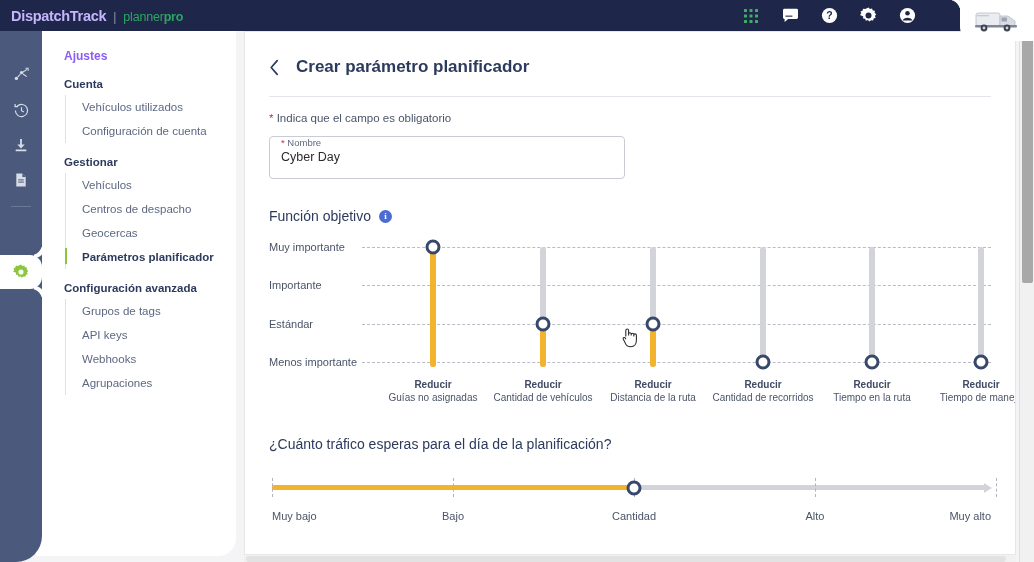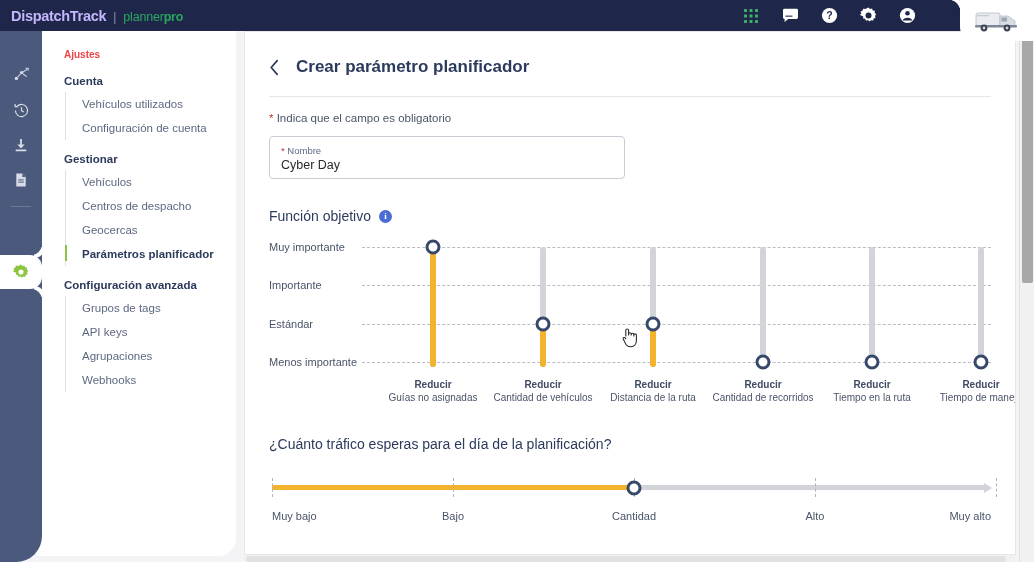--- a/index.html
+++ b/index.html
@@ -88,21 +88,21 @@
   
   .sidebar {
     position: absolute; left: 36px; top: 31px; width: 200px; height: 525px;
     background: #ffffff;
     border-bottom-right-radius: 18px;
     z-index: 10;
     padding-left: 28px; padding-top: 18px;
     overflow: hidden;
   }
   .side-title {
-    font-size: 10px; font-weight: bold; color: #ef4444; margin-bottom: 15px;
+    font-size: 12px; font-weight: bold; color: #8b5cf6; margin-bottom: 15px;
   }
   .side-group {
     font-size: 11.5px; font-weight: bold; color: #2c3a5c;
     margin-top: 13px; margin-bottom: 5px;
   }
   .side-sub { border-left: 1px solid #dde0e8; margin-left: 1px; padding-left: 16px; }
   .side-item {
     font-size: 11.5px; color: #5d6882; padding: 6px 0 6px 0; cursor: pointer;
     position: relative; white-space: nowrap;
   }
@@ -125,21 +125,21 @@
   .back-btn { cursor: pointer; width: 14px; height: 20px; display:flex; align-items:center; }
   .page-title { font-size: 17px; font-weight: bold; color: #2c3a5c; }
   .hr { height: 1px; background: #e4e6eb; margin-top: 19px; }
 
   .req-note { font-size: 11.5px; color: #4a5468; margin-top: 15px; }
   .req-note .ast { color: #b33a3a; }
 
   .field {
     margin-top: 12px; width: 356px; height: 43px;
     border: 1px solid #c9ccd4; border-radius: 4px;
-    padding: 8px 11px 0 11px;
+    padding: 0 11px 0 11px;
   }
   .field-label { font-size: 9.5px; color: #5d6882; }
   .field-label .ast { color: #b33a3a; }
   .field-value { font-size: 12.5px; color: #2b2b2b; margin-top: 2px; }
 
   .section-title-row { display:flex; align-items:center; gap:8px; margin-top: 29px; }
   .section-title { font-size: 14px; color: #2c3a5c; }
   .info-dot {
     width: 13px; height: 13px; border-radius: 50%;
     background: #4a6cd4; color: #fff; font-size: 9px; font-weight: bold;
@@ -365,22 +365,22 @@
       <div class="side-item">Vehículos</div>
       <div class="side-item">Centros de despacho</div>
       <div class="side-item">Geocercas</div>
       <div class="side-item active">Parámetros planificador</div>
     </div>
 
     <div class="side-group">Configuración avanzada</div>
     <div class="side-sub">
       <div class="side-item">Grupos de tags</div>
       <div class="side-item">API keys</div>
+      <div class="side-item">Webhooks</div>
       <div class="side-item">Agrupaciones</div>
-      <div class="side-item">Webhooks</div>
     </div>
   </div>
 
   <div class="main">
     <div class="main-inner">
 
       <div class="page-head">
         <div class="back-btn">
           <svg width="11" height="17" viewBox="0 0 11 17" fill="none" stroke="#2c3a5c" stroke-width="1.7" stroke-linecap="round" stroke-linejoin="round">
             <path d="M8.2 1.6 2.2 8.5l6 6.9"></path>

